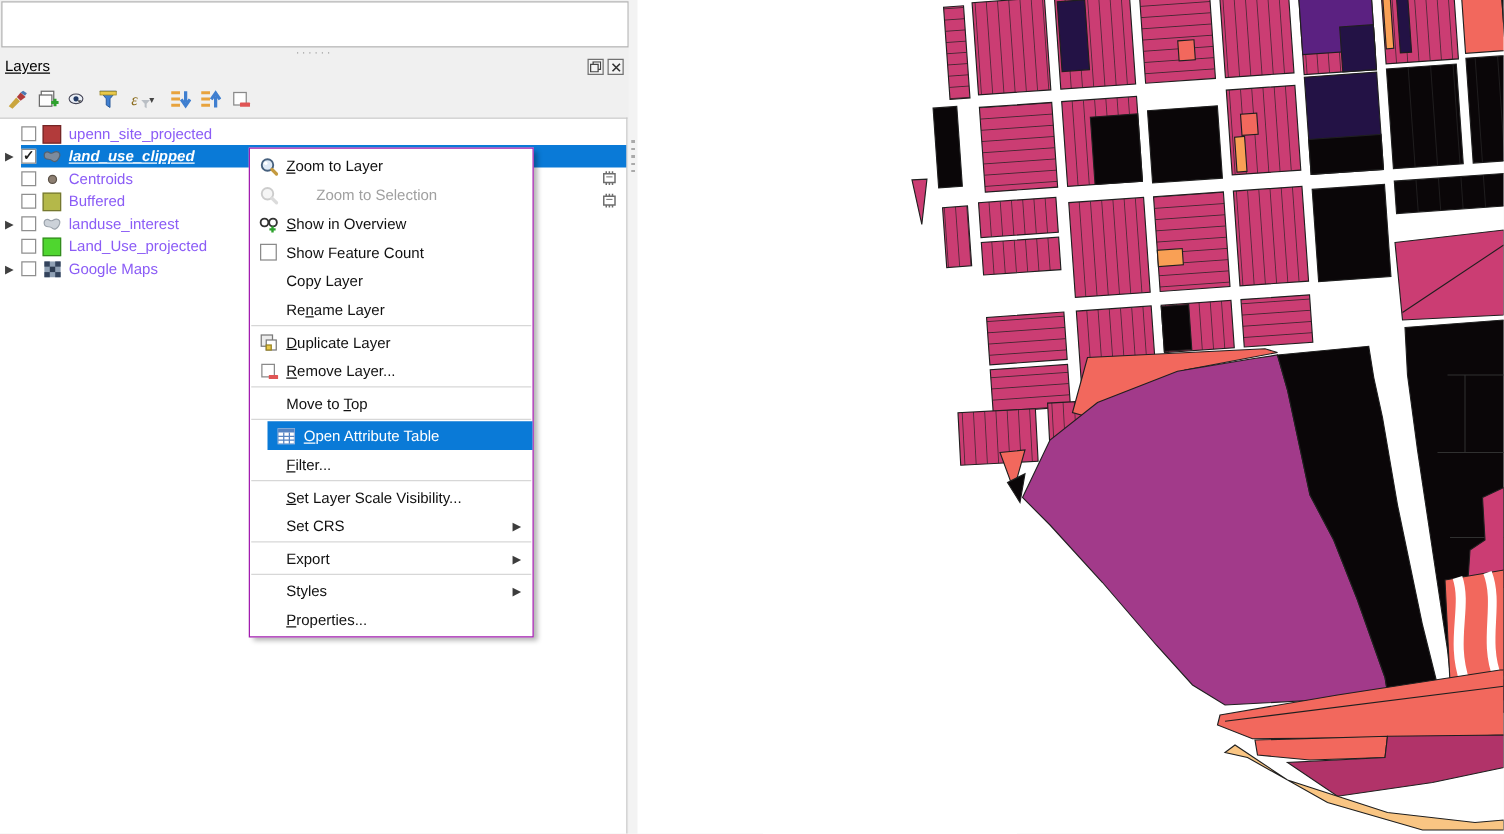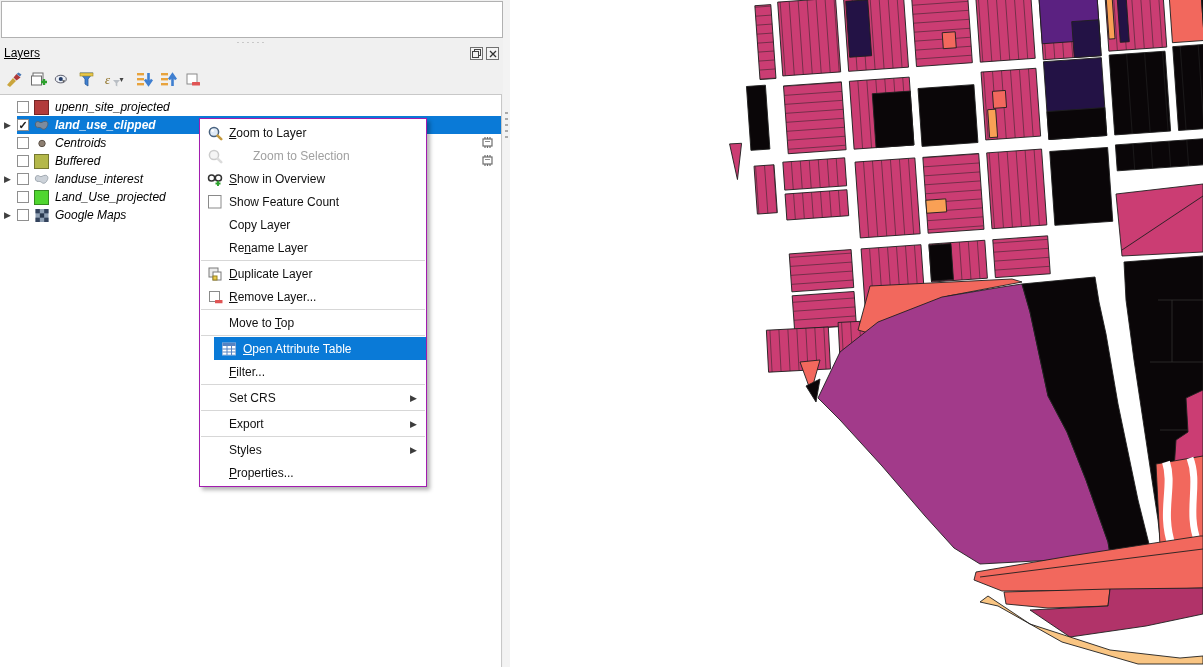--- a/index.html
+++ b/index.html
@@ -26,22 +26,22 @@
   .layer-tree{position:absolute;left:0px;top:94px;width:502px;height:573px;background:#fff;
               border-top:1px solid #c8c8c8;border-right:1px solid #c8c8c8;box-sizing:border-box;padding-top:3px;}
   .layer-row{position:relative;height:18px;display:flex;align-items:center;padding-left:17px;}
   .layer-row.selected{background:linear-gradient(to right,#ffffff 17px,var(--accent) 17px);}
   .expander{position:absolute;left:4px;top:3px;width:10px;height:12px;font-size:9px;color:#404040;line-height:12px;}
   .lcheck{width:12px;height:12px;border:1px solid #8f8f8f;background:#fff;box-sizing:border-box;
           font-size:11px;line-height:10px;text-align:center;color:#222;margin-right:5px;flex:0 0 auto;}
   .lcheck.checked::after{content:"\2713";font-weight:bold;}
   .swatch{width:15px;height:14px;margin-right:6px;flex:0 0 auto;display:flex;align-items:center;justify-content:center;}
   .swatch-fill{width:14px;height:13px;}
-  .layer-label{font-size:12px;font-style:italic;color:#000000;white-space:nowrap;}
-  .layer-row.selected .layer-label{color:#fff;font-weight:bold;font-style:italic;}
+  .layer-label{font-size:12px;color:#8b5cf6;white-space:nowrap;}
+  .layer-row.selected .layer-label{color:#fff;font-weight:bold;font-style:italic;text-decoration:underline;}
   .indicator{position:absolute;right:6px;top:1px;}
 
   .v-splitter{position:absolute;left:503px;top:0;width:7px;height:667px;background:#f3f3f3;}
   .v-dots{position:absolute;left:2px;top:112px;width:3px;height:26px;
           background:repeating-linear-gradient(#aaa 0 2px,transparent 2px 6px);}
 
   
   .context-menu{position:absolute;left:199px;top:118px;width:226px;background:#ffffff;
                 border:1px solid #a21caf;box-shadow:3px 3px 4px rgba(0,0,0,0.3);
                 padding:2px 0;z-index:50;}
@@ -430,20 +430,25 @@
         <span class="mi-arrow"></span>
       </div>
       <div class="menu-item">
         <span class="mi-icon"></span>
         <span class="mi-label"><u>F</u>ilter...</span>
         <span class="mi-arrow"></span>
       </div>
       <div class="menu-sep"></div>
       <div class="menu-item">
         <span class="mi-icon"></span>
+        <span class="mi-label"><u>S</u>et Layer Scale Visibility...</span>
+        <span class="mi-arrow"></span>
+      </div>
+      <div class="menu-item">
+        <span class="mi-icon"></span>
         <span class="mi-label">Set CRS</span>
         <span class="mi-arrow">▶</span>
       </div>
       <div class="menu-sep"></div>
       <div class="menu-item">
         <span class="mi-icon"></span>
         <span class="mi-label">Export</span>
         <span class="mi-arrow">▶</span>
       </div>
       <div class="menu-sep"></div>

